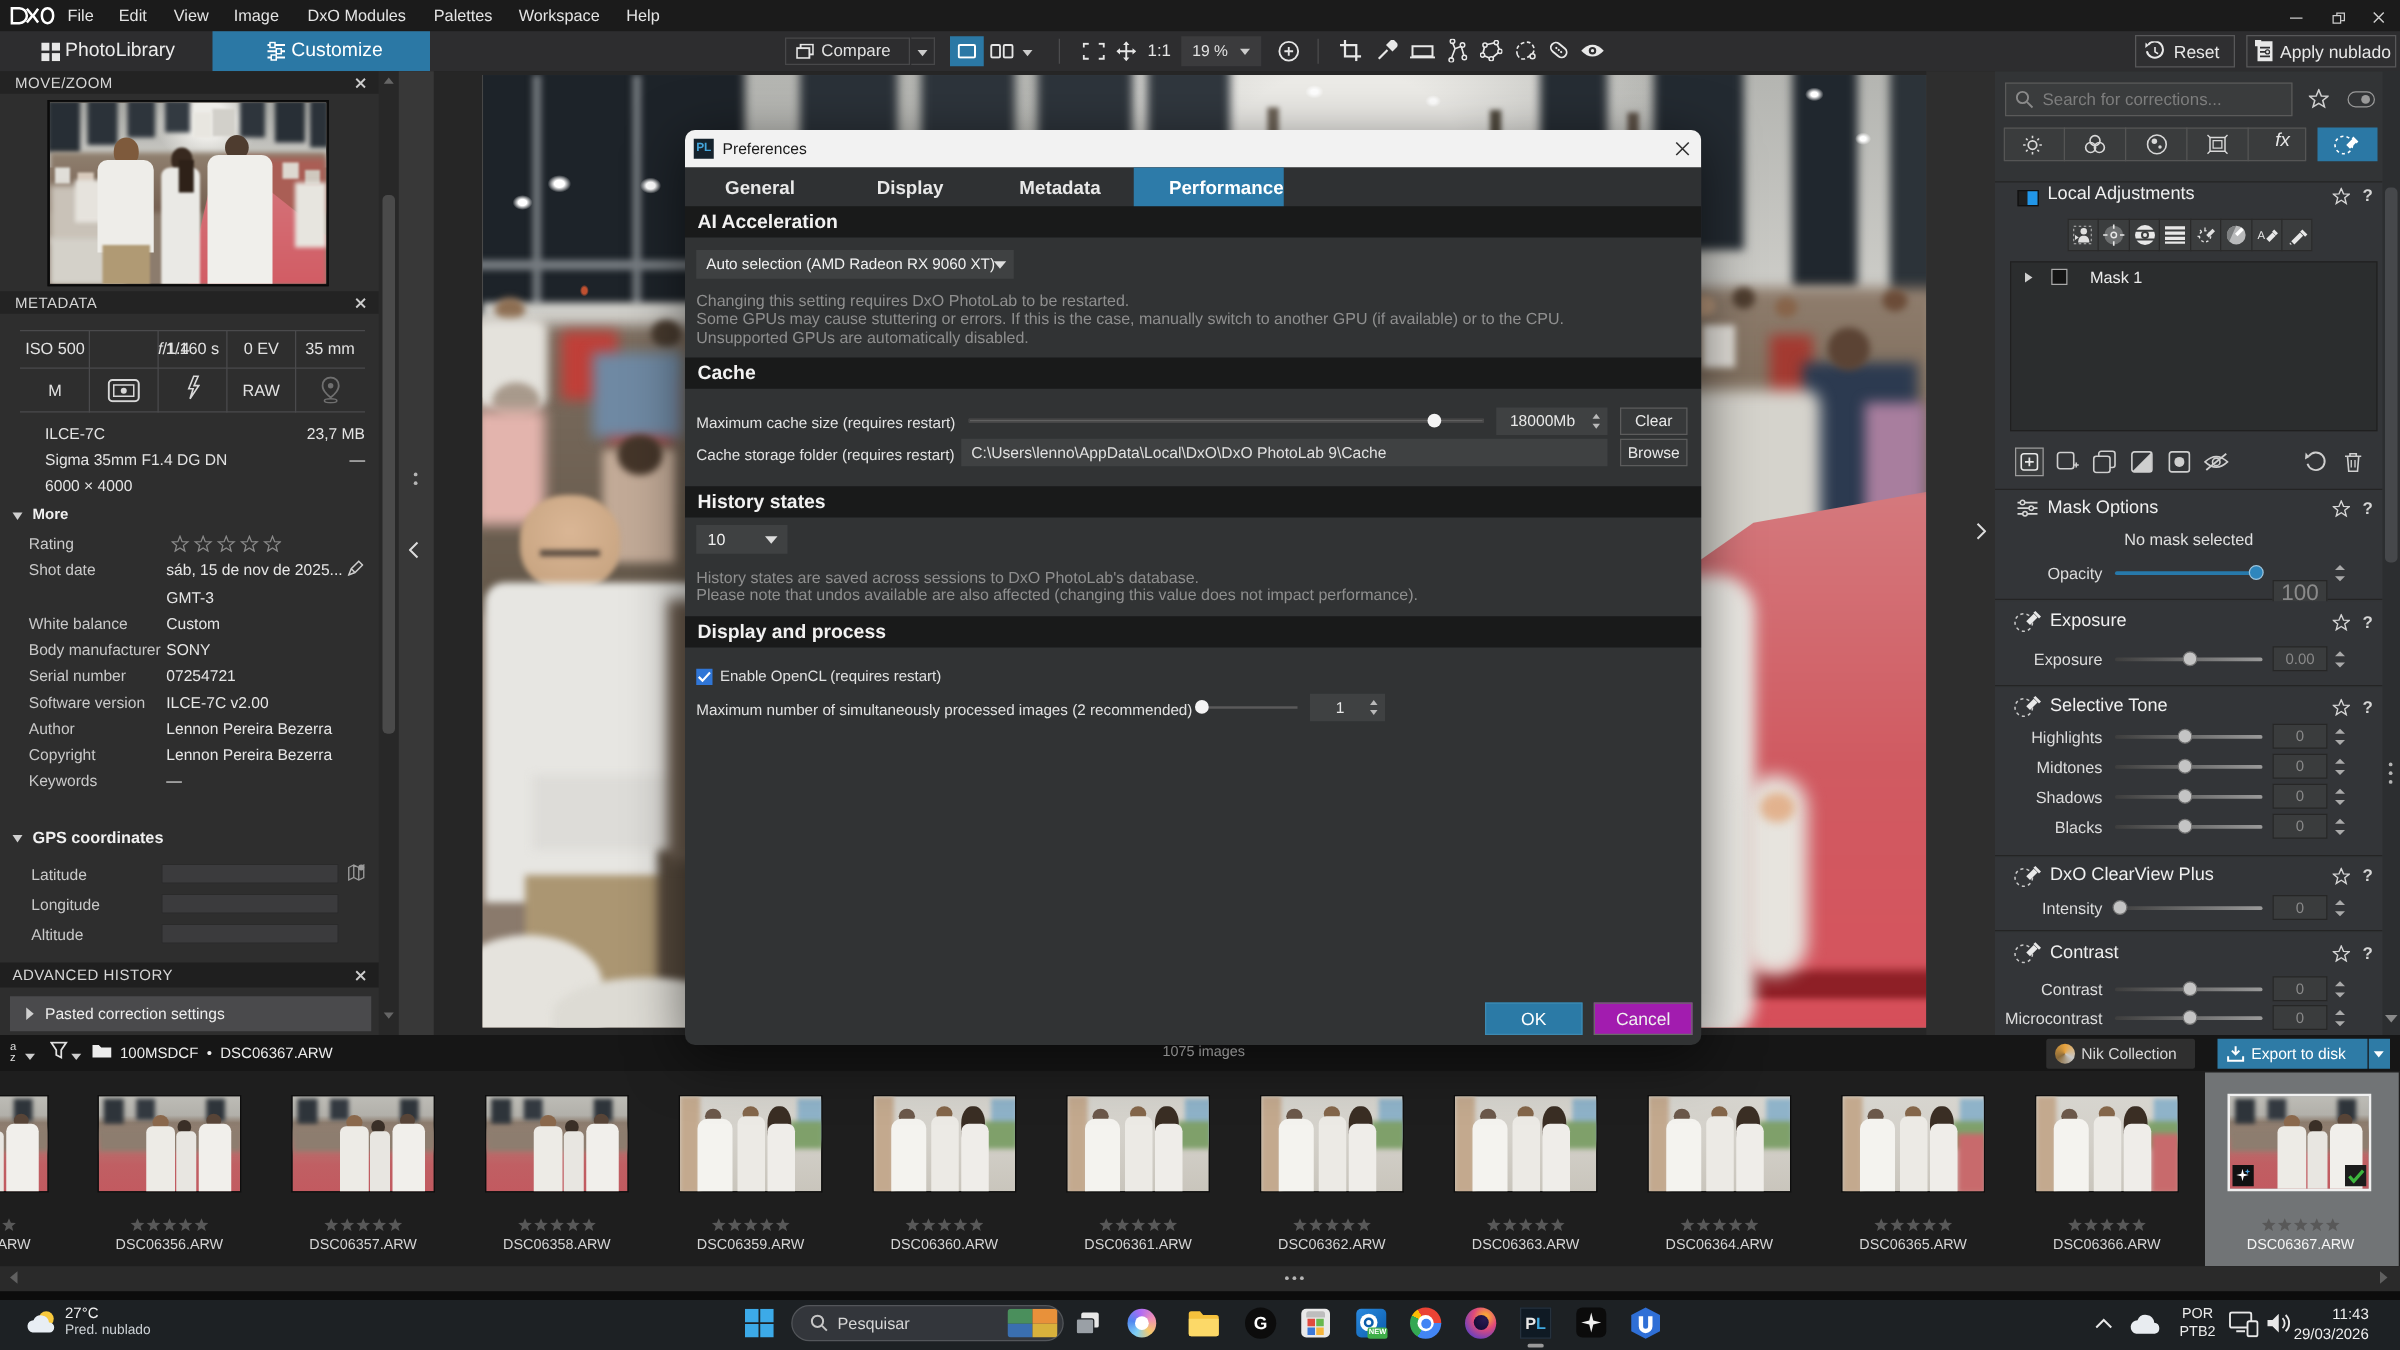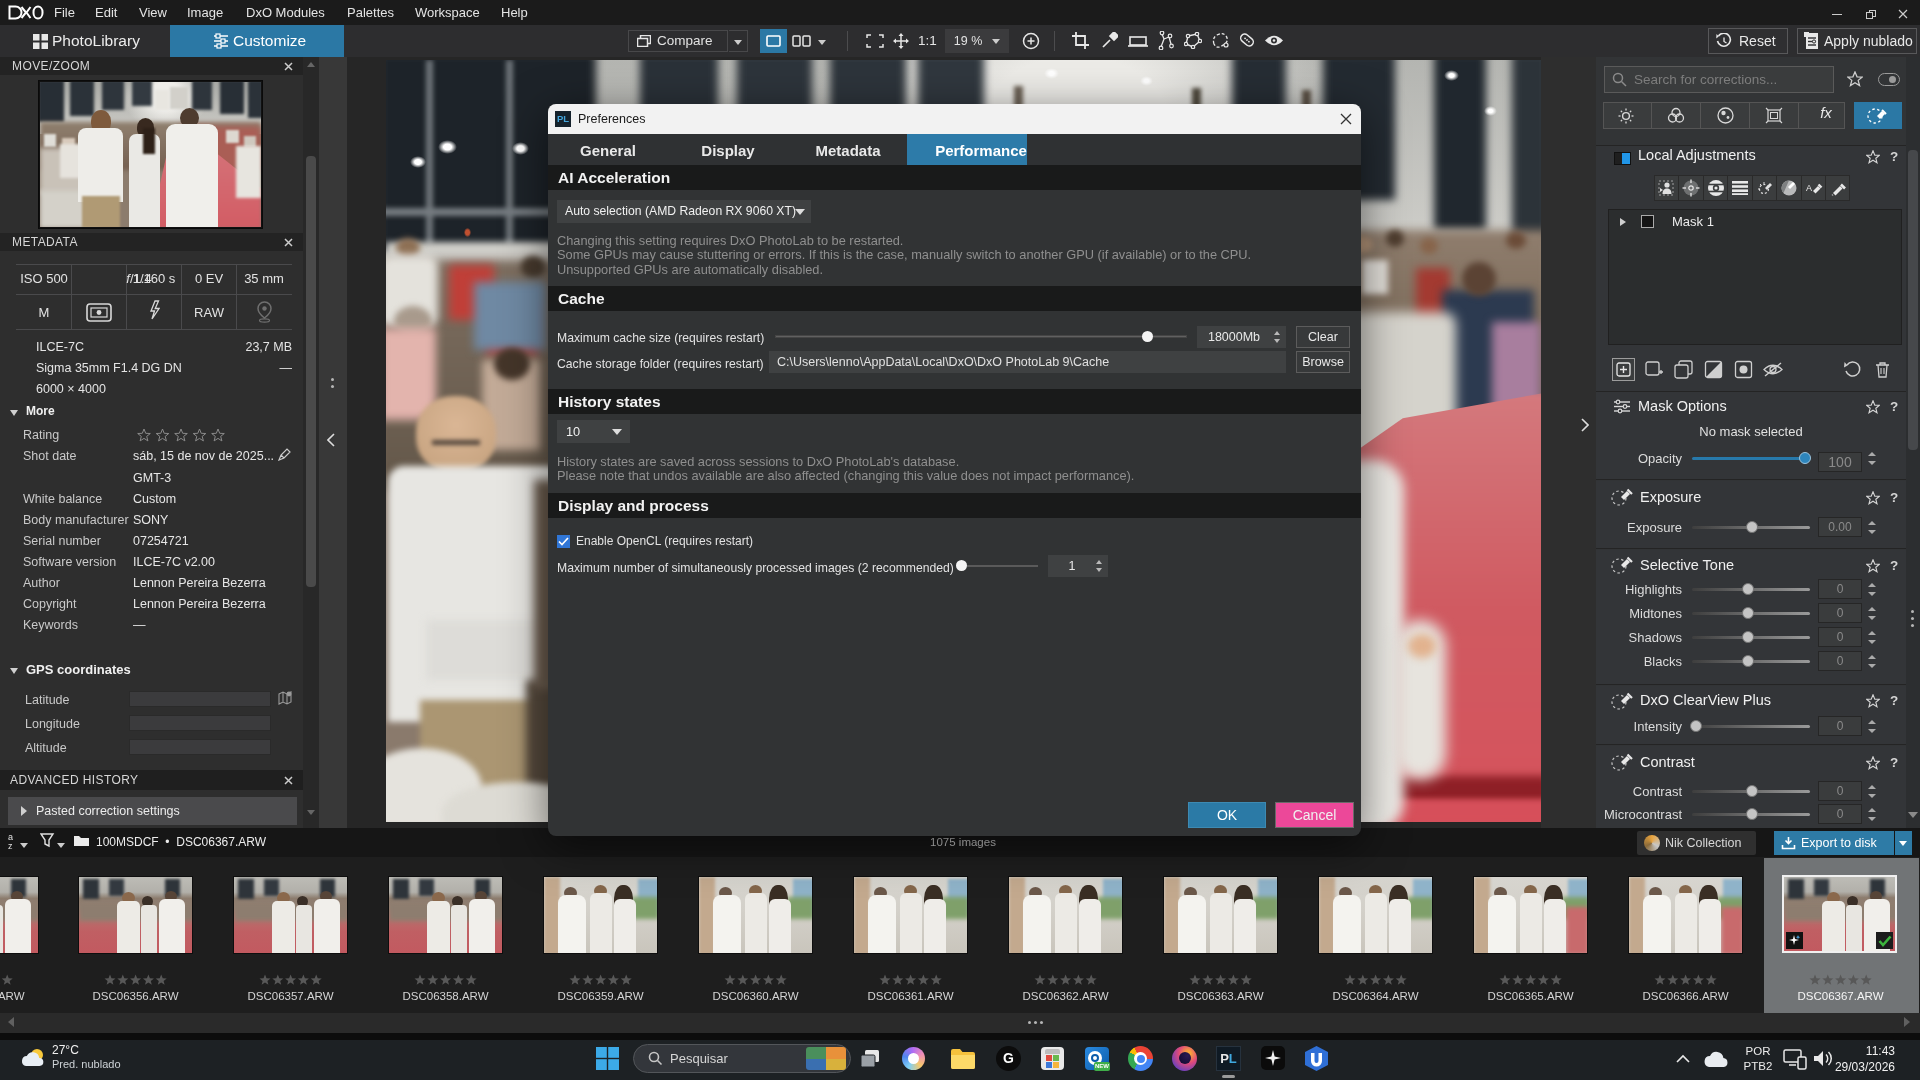--- a/index.html
+++ b/index.html
@@ -613,21 +613,21 @@
   </svg>
 <div class="a" style="left:1638px;top:398px;font-size:14.5px;color:#f0f0f0;">Mask Options</div>
 <svg class="a" style="left:1866px;top:400px;" width="14" height="14" viewBox="0 0 14 14">
     <path d="M7 0.8 L8.8 5.1 L13.4 5.3 L9.8 8.2 L11 12.7 L7 10.2 L3 12.7 L4.2 8.2 L0.6 5.3 L5.2 5.1 Z" fill="none" stroke="#d5d5d5" stroke-width="1.1"></path>
   </svg>
 <div class="a" style="left:1890px;top:399px;font-size:13.5px;font-weight:bold;color:#d5d5d5;">?</div>
 <div class="a" style="left:1596px;top:424px;width:310px;text-align:center;font-size:13px;color:#e0e0e0;">No mask selected</div>
 <div class="a" style="left:1630px;top:451px;width:52px;text-align:right;font-size:13px;color:#dcdcdc;">Opacity</div>
 <div class="a" style="left:1692px;top:457px;width:118px;height:3px;background:#2779ab;border-radius:2px;"></div>
 <div class="a" style="left:1799px;top:452px;width:12px;height:12px;border-radius:50%;background:#2e86bd;border:1px solid #9cc4dd;"></div>
-<div class="a" style="left:1818px;top:452px;width:44px;height:20px;background:#3a3c3d;border:1px solid #262626;text-align:center;line-height:19px;font-size:14px;color:#8a8a8a;">100</div>
+<div class="a" style="left:1818px;top:464px;width:44px;height:20px;background:#3a3c3d;border:1px solid #262626;text-align:center;line-height:19px;font-size:18px;color:#8a8a8a;">100</div>
 <div class="a" style="left:1868px;top:452px;width:0;height:0;border-left:4px solid transparent;border-right:4px solid transparent;border-bottom:4.5px solid #aaa;"></div>
 <div class="a" style="left:1868px;top:461px;width:0;height:0;border-left:4px solid transparent;border-right:4px solid transparent;border-top:4.5px solid #aaa;"></div>
 
 <div class="a" style="left:1596px;top:481px;width:310px;height:68px;background:#333538;border-bottom:1px solid #242424;"></div>
 <svg class="a" style="left:1610px;top:488px;" width="24" height="18" viewBox="0 0 24 18">
     <circle cx="9" cy="10" r="7" fill="none" stroke="#c9c9c9" stroke-width="1.2" stroke-dasharray="2.5 2.5"></circle>
     <path d="M11 9 L17 3 L20 6 L14 12 Z" fill="#e8e8e8"></path>
     <path d="M17.5 1.5 L22 6" stroke="#e8e8e8" stroke-width="2.2"></path>
   </svg>
 <div class="a" style="left:1640px;top:489px;font-size:14.5px;color:#f0f0f0;">Exposure</div>
@@ -780,21 +780,21 @@
   <div class="a" style="left:28px;top:430px;font-size:12px;color:#e2e2e2;">Enable OpenCL (requires restart)</div>
   <div class="a" style="left:9px;top:457px;font-size:12.2px;color:#e2e2e2;">Maximum number of simultaneously processed images (2 recommended)</div>
   <div class="a" style="left:412px;top:461px;width:78px;height:2px;background:#5a5a5a;"></div>
   <div class="a" style="left:408px;top:456px;width:11px;height:11px;border-radius:50%;background:#f4f4f4;"></div>
   <div class="a" style="left:500px;top:451px;width:60px;height:22px;background:#3f4142;"></div>
   <div class="a" style="left:500px;top:451px;width:48px;height:22px;line-height:22px;text-align:center;font-size:12.5px;color:#e8e8e8;">1</div>
   <div class="a" style="left:548px;top:456px;width:0;height:0;border-left:3.5px solid transparent;border-right:3.5px solid transparent;border-bottom:4px solid #b9b9b9;"></div>
   <div class="a" style="left:548px;top:464px;width:0;height:0;border-left:3.5px solid transparent;border-right:3.5px solid transparent;border-top:4px solid #b9b9b9;"></div>
 
   <div class="a" style="left:640px;top:698px;width:78px;height:26px;background:#2b7aa6;border:1px solid #3d8ab2;line-height:24px;text-align:center;font-size:14px;color:#fff;">OK</div>
-  <div class="a" style="left:727px;top:698px;width:79px;height:26px;background:#ec4899;border:1px solid #6a6a6a;line-height:24px;text-align:center;font-size:14px;color:#f0f0f0;">Cancel</div>
+  <div class="a" style="left:727px;top:698px;width:79px;height:26px;background:#a21caf;border:1px solid #6a6a6a;line-height:24px;text-align:center;font-size:14px;color:#f0f0f0;">Cancel</div>
 </div>
 
 <div class="a" style="left:0;top:828px;width:1920px;height:29px;background:#161616;"></div>
 <div class="a" style="left:8px;top:833px;font-size:9px;color:#e0e0e0;line-height:9px;">a<br>z</div>
 <div class="a" style="left:20px;top:843px;width:0;height:0;border-left:4px solid transparent;border-right:4px solid transparent;border-top:5px solid #ccc;"></div>
 <svg class="a" style="left:40px;top:833px;" width="16" height="16" viewBox="0 0 16 16">
     <path d="M1 1 H13 L9 7 V13 L5 11 V7 Z" fill="none" stroke="#e0e0e0" stroke-width="1.4"></path>
   </svg>
 <div class="a" style="left:57px;top:843px;width:0;height:0;border-left:4px solid transparent;border-right:4px solid transparent;border-top:5px solid #ccc;"></div>
 <svg class="a" style="left:73px;top:834px;" width="17" height="13" viewBox="0 0 17 13">

